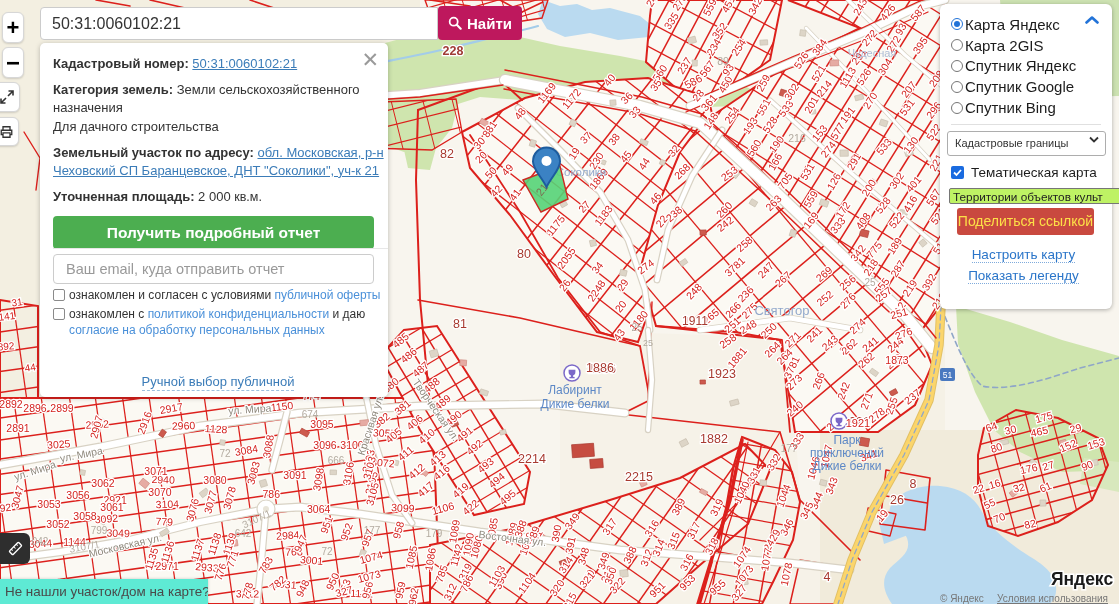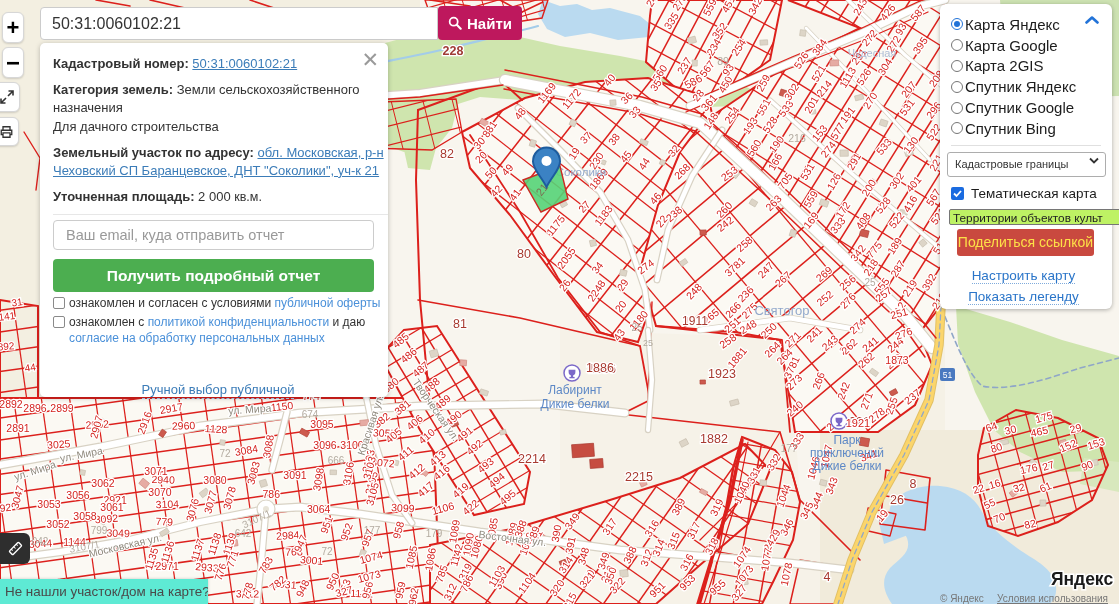--- a/index.html
+++ b/index.html
@@ -1111,41 +1111,40 @@
         <path d="M4 6 V2 h8 v4 M4 11 h-2 v-5 h12 v5 h-2 M4 9 h8 v5 h-8 z" fill="none" stroke="#333" stroke-width="1.5"></path>
       </svg>
     </div>
 
 <div id="card">
   <div class="close">✕</div>
   <p><b>Кадастровый номер:</b> <a href="#">50:31:0060102:21</a></p>
   <p><b>Категория земель:</b> Земли сельскохозяйственного назначения<br>Для дачного строительства</p>
   <p><b>Земельный участок по адресу:</b> <a href="#">обл. Московская, р-н Чеховский СП Баранцевское, ДНТ "Соколики", уч-к 21</a></p>
   <p style=""><b>Уточненная площадь:</b> 2 000 <span style="font-size:12.5px">кв.м.</span></p>
+  <div id="greenbtn">Получить подробный отчет</div>
   <div id="emailrow">
         <div id="email">Ваш email, куда отправить отчет</div>
       </div>
-  <div id="greenbtn">Получить подробный отчет</div>
   <div class="ckrow">
         <span class="ck"></span>
         <span>ознакомлен и согласен с условиями <a class="lnk" href="#">публичной оферты</a></span>
       </div>
   <div class="ckrow">
         <span class="ck"></span>
         <span>ознакомлен с <a class="lnk" href="#">политикой конфиденциальности</a> и даю <a class="lnk" href="#">согласие на обработку персональных данных</a></span>
       </div>
   <div class="centerlinks"><br><a href="#" style="display:inline-block;margin-top:3px;">Ручной выбор публичной</a></div>
 </div>
 
 <div id="panel">
   <svg class="chev" viewBox="0 0 14 10">
         <path d="M1.5 7.5 L7 2.5 L12.5 7.5" stroke="#2273d8" stroke-width="2.6" fill="none" stroke-linecap="round" stroke-linejoin="round"></path>
       </svg>
   <div class="radio-row"><span class="rd sel"></span>Карта Яндекс</div>
-  <div class="radio-row"><span class="rd"></span>Карта Google</div>
   <div class="radio-row"><span class="rd"></span>Карта 2GIS</div>
   <div class="radio-row"><span class="rd"></span>Спутник Яндекс</div>
   <div class="radio-row"><span class="rd"></span>Спутник Google</div>
   <div class="radio-row"><span class="rd"></span>Спутник Bing</div>
   <hr>
   <div class="sel1">Кадастровые границы<svg class="v" width="10" height="7" viewBox="0 0 10 7">
           <path d="M1 1.5 L5 5.5 L9 1.5" stroke="#333" stroke-width="1.8" fill="none"></path>
         </svg></div>
   <div style="display:flex;align-items:center;margin-top:9px;font-size:13.5px;">
     <span class="ckb"><svg width="13" height="13" viewBox="0 0 13 13">

